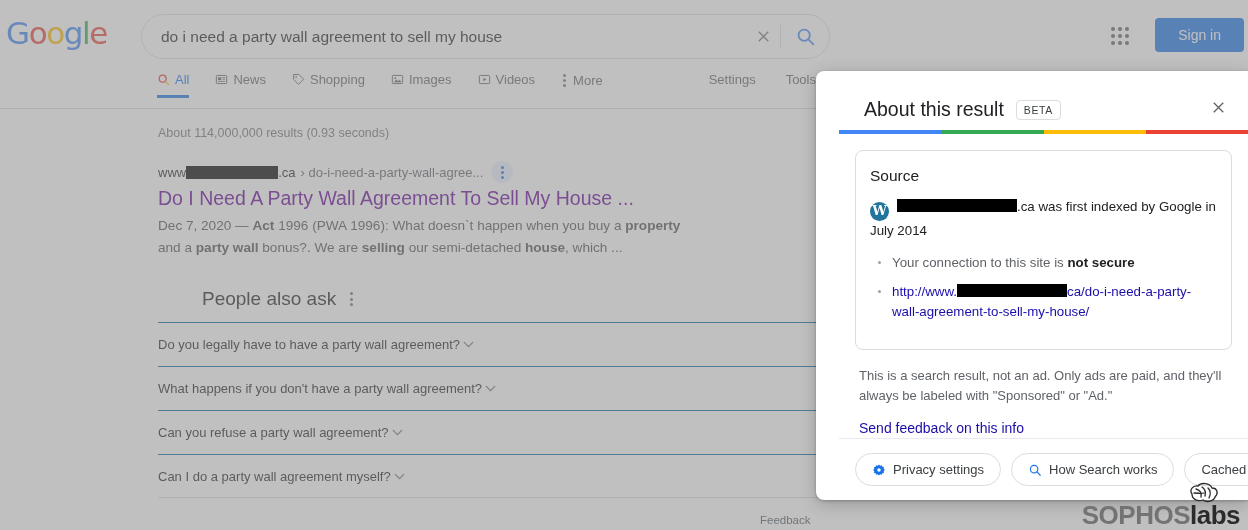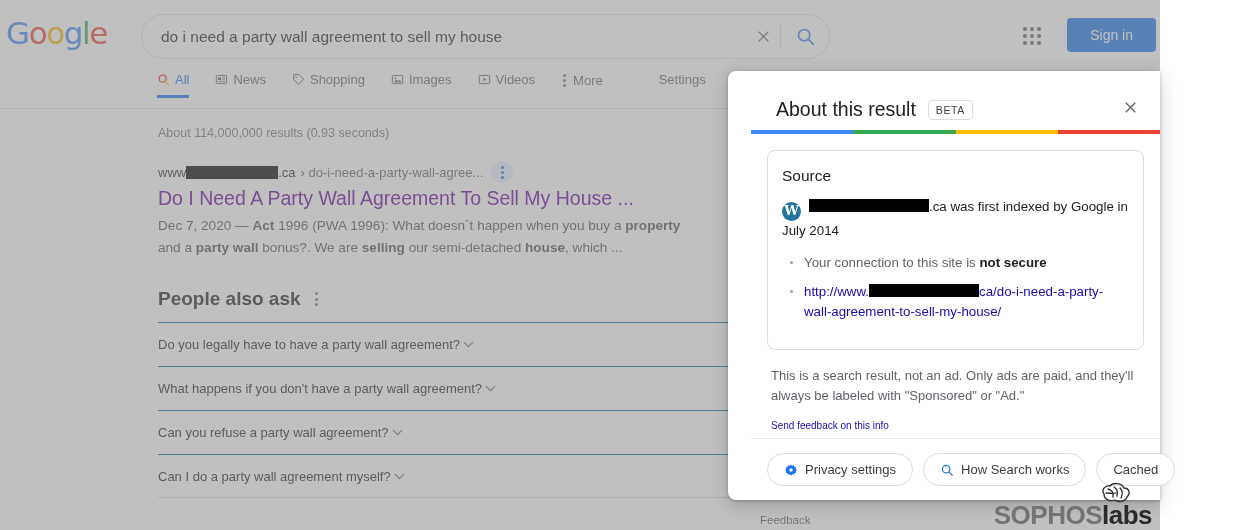--- a/index.html
+++ b/index.html
@@ -2,21 +2,21 @@
 <html><head>
 <meta charset="utf-8">
 <style>
   * { box-sizing: border-box; margin: 0; padding: 0; }
   html, body {
     width: 1248px; height: 530px;
     font-family: "Liberation Sans", sans-serif;
     background: #ffffff;
     overflow: hidden;
   }
-  #page { position: relative; width: 1160px; height: 530px; background:#fff; }
+  #page { position: relative; width: 1248px; height: 530px; background:#fff; }
 
   
   .scrim {
     position: absolute; inset: 0;
     background: rgba(140,140,140,0.55);
     z-index: 50; pointer-events: none;
   }
 
   
   .header { position: relative; height: 72px; }
@@ -104,21 +104,21 @@
   .res-title {
     font-size: 19.5px; color:#609; line-height:1.3;
     margin: 2px 0 4px; cursor:pointer; font-weight:400;
   }
   .res-snip { font-size: 13.6px; color:#4d5156; line-height: 1.58; max-width: 600px; }
   .res-snip b { font-weight: 700; color:#4d5156; }
 
   
   .paa { margin-top: 30px; width: 662px; }
   .paa-head { display:flex; align-items:center; gap:12px; margin-bottom: 12px; }
-  .paa-title { font-size: 19px; color:#202124; font-weight:700; }
+  .paa-title { font-size: 19px; color:#202124; font-weight:400;margin-left:44px; }
   .paa-kebab { display:flex; flex-direction:column; gap:2.5px; cursor:pointer; padding: 2px; }
   .paa-kebab i { width:3px; height:3px; border-radius:50%; background:#70757a; display:block; }
   .paa-item {
     border-top: 1px solid #0369a1;
     height: 44px; display:flex; align-items:center;
     justify-content: flex-start; cursor:pointer;
     font-size: 13px; color:#202124;
   }
   .paa-last { border-bottom: 1px solid #dadce0; }
   .feedback {
@@ -177,21 +177,21 @@
   .bullets li b { color:#202124; font-weight:700; }
   .bullets li.link-li { color:#1a0dab; }
   .bullets li.link-li a { color:#1a0dab; text-decoration:none; cursor:pointer; }
 
   .disclaimer {
     font-size: 13px; color:#5f6368; line-height:1.55;
     margin-top: 16px; padding: 0 4px;
   }
   .sendfb {
     display:inline-block; margin: 14px 0 0 4px;
-    font-size: 10px; color:#1a0dab; cursor:pointer; text-decoration:none;
+    font-size: 14px; color:#1a0dab; cursor:pointer; text-decoration:none;
   }
 
   .panel-foot {
     border-top:1px solid #e8eaed;
     padding: 14px 16px; display:flex; gap:10px; align-items:center;
   }
   .chip {
     display:flex; align-items:center; gap:7px;
     border:1px solid #dadce0; border-radius:18px;
     padding: 8px 16px; font-size: 13px; color:#3c4043;

